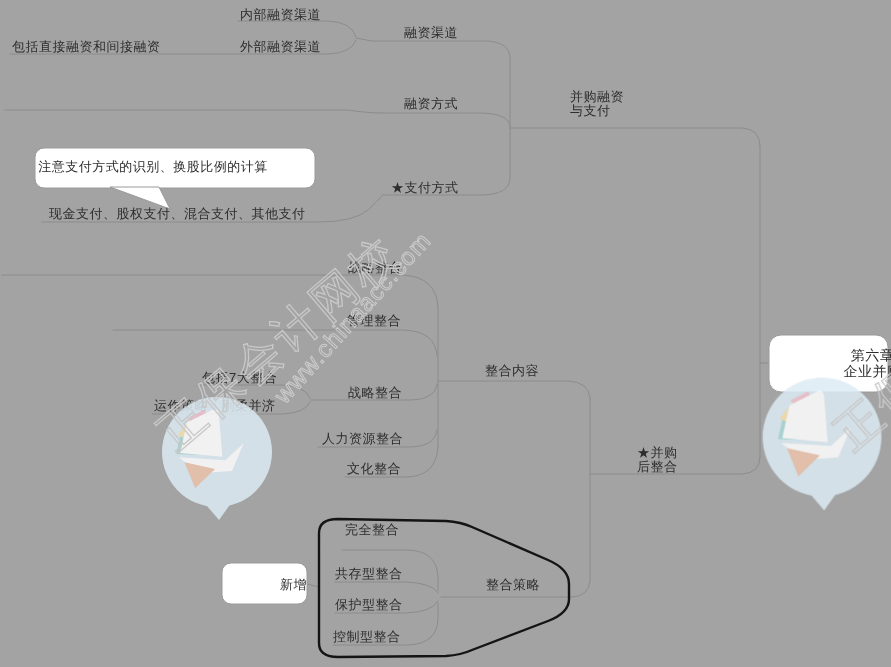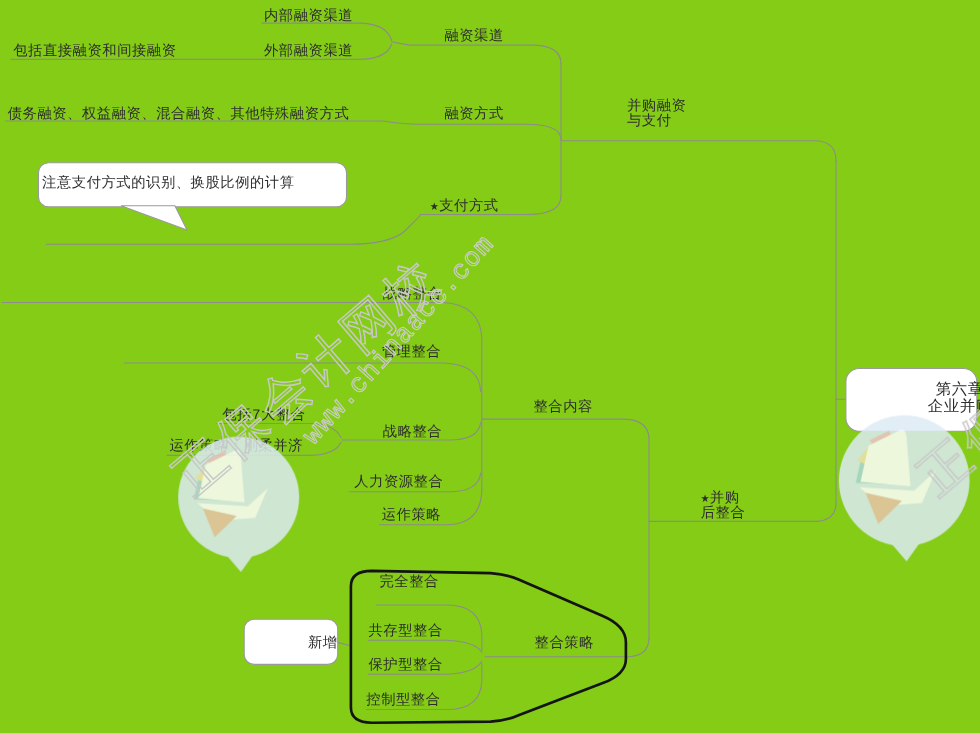--- a/index.html
+++ b/index.html
@@ -1,19 +1,19 @@
 <!DOCTYPE html>
 <html><head>
 <meta charset="utf-8">
 <style>
   html,body{margin:0;padding:0;background:#fff;}
   .stage{
-    position:relative;width:891px;height:667px;background:#84cc16;
+    position:relative;width:891px;height:667px;background:#a3a3a3;
     overflow:hidden;
-    font-family:Liberation Mono, monospace;
+    font-family:Liberation Sans, sans-serif;
   }
   .stage svg{position:absolute;left:0;top:0;}
   .lbl{
     position:absolute;font-size:13px;line-height:15px;color:#2d2d2d;
     white-space:nowrap;letter-spacing:0.5px;
   }
   .lbl.two{line-height:14px;}
   .lbl.center{text-align:right;}
   .root-lbl{font-size:14px;line-height:16px;width:119px;text-align:center;padding-left:44px;}
   .wm{pointer-events:none;}
@@ -71,41 +71,41 @@
     <rect x="222" y="563" width="85" height="41" rx="9" fill="#ffffff" stroke="#9a9a9a"></rect>
 
     <path d="M338,519 L446,521 Q461,522 472,527 L548,560 Q569,569 569,584 L569,599 Q569,613 548,621 L472,650 Q461,655 446,656 L338,657 Q319,657 319,643 L319,533 Q319,519 338,519 Z" fill="none" stroke="#141414" stroke-width="2.4"></path>
   </svg>
 
   <div class="lbl" style="left:240px;top:7px">内部融资渠道</div>
   <div class="lbl" style="left:12px;top:39px">包括直接融资和间接融资</div>
   <div class="lbl" style="left:240px;top:39px">外部融资渠道</div>
   <div class="lbl" style="left:404px;top:25px">融资渠道</div>
 
-  <div class="lbl" style="left:7px;top:96px">债务融资、权益融资、混合融资、其他特殊融资方式</div>
   <div class="lbl" style="left:404px;top:96px">融资方式</div>
 
   <div class="lbl" style="left:35px;top:159px;width:236px;text-align:center">注意支付方式的识别、换股比例的计算</div>
   <div class="lbl" style="left:391px;top:180px">★支付方式</div>
+  <div class="lbl" style="left:49px;top:206px">现金支付、股权支付、混合支付、其他支付</div>
 
   <div class="lbl two" style="left:570px;top:90px">
     <div>并购融资</div>
     <div>与支付</div>
   </div>
 
   <div class="lbl" style="left:348px;top:260px">战略整合</div>
 
   <div class="lbl" style="left:347px;top:313px">管理整合</div>
 
   <div class="lbl" style="left:202px;top:370px">包括7大整合</div>
   <div class="lbl" style="left:154px;top:398px">运作策略：刚柔并济</div>
   <div class="lbl" style="left:348px;top:385px">战略整合</div>
 
   <div class="lbl" style="left:322px;top:431px">人力资源整合</div>
-  <div class="lbl" style="left:347px;top:461px">运作策略</div>
+  <div class="lbl" style="left:347px;top:461px">文化整合</div>
 
   <div class="lbl" style="left:485px;top:363px">整合内容</div>
 
   <div class="lbl two" style="left:637px;top:446px">
     <div>★并购</div>
     <div>后整合</div>
   </div>
 
   <div class="lbl" style="left:486px;top:577px">整合策略</div>
   <div class="lbl" style="left:345px;top:522px">完全整合</div>

